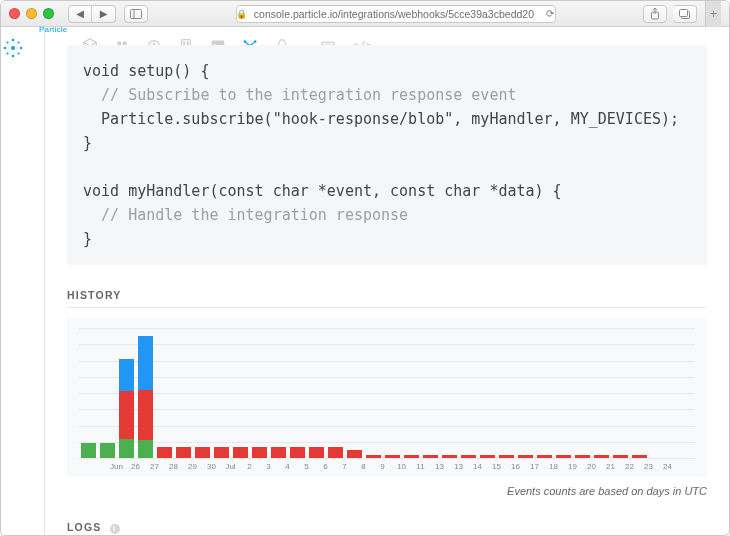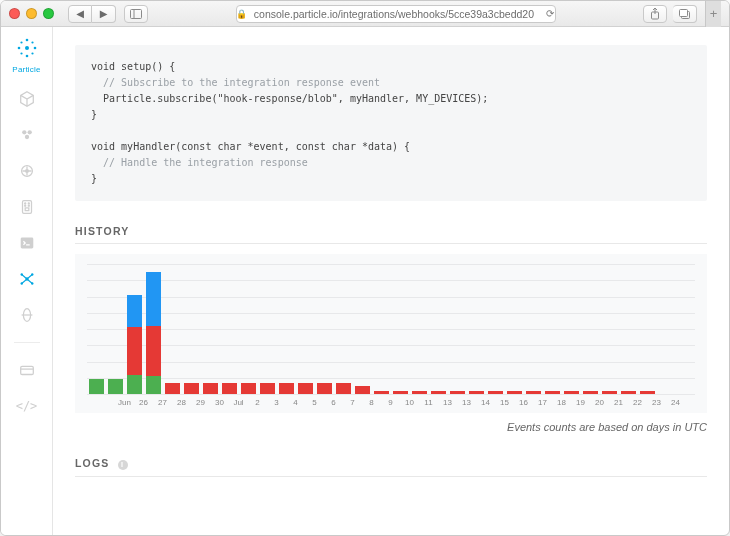--- a/index.html
+++ b/index.html
@@ -38,41 +38,41 @@
     display:flex; align-items:center; justify-content:center; gap:6px;
     font-size:10.5px; color:#6d6d6d;
   }
   .urlbar .lock { font-size:9px; color:#7a7a7a; }
   .urlbar .reload { font-size:10px; color:#7a7a7a; padding-left:6px; }
   .rightbtns{display:flex;gap:6px;align-items:center;}
   .plus { width:16px; height:26px; background:#dedede; display:flex;align-items:center;justify-content:center; color:#8a8a8a; font-size:13px; border-left:1px solid #c7c7c7;}
   
   .body { flex:1; display:flex; overflow:hidden; }
   .sidebar {
-    width: 52px; border-right:1px solid #e5e5e5; background:#fff;
-    display:flex; flex-direction:column; align-items:center; gap:14px; padding-top:8px;
+    width: 44px; border-right:1px solid #e5e5e5; background:#fff;
+    display:flex; flex-direction:row; align-items:flex-start; gap:14px; padding-top:8px;
   }
   .logo { width:26px;height:26px; display:flex;align-items:center;justify-content:center; }
   .logo svg{width:24px;height:24px;}
   .brand { font-size:8px; color:#00a7e1; letter-spacing:.2px; margin-top:-10px;}
   .sb-icon { width:22px;height:22px; display:flex;align-items:center;justify-content:center; color:#cfcfcf; }
   .sb-icon.active { color:#00a7e1; }
   .sb-icon svg{width:18px;height:18px;}
   .sb-sep{ height:1px; width:26px; background:#ececec; margin:2px 0; }
   .codebr{font-family:Menlo,Consolas,monospace;font-size:12px;color:#cfcfcf;}
   
   .main { flex:1; overflow:auto; }
   .content { padding: 18px 22px 24px 22px; }
   h1 { font-weight:400; font-size:19px; color:#3b3b3b; margin-bottom:4px;}
   .subtitle { font-size:11px; color:#7b7b7b; font-style:italic; margin-bottom:12px;}
   .subtitle a{ color:#00a7e1; text-decoration:none; font-style:normal; margin-left:6px;}
   .docicon{ display:inline-block; width:8px;height:9px; border:1px solid #00a7e1; border-radius:1px; position:relative; vertical-align:-1px; margin-right:3px;}
   .codebox {
     background:#f5f6f7; padding:14px 16px; font-family:Menlo,Consolas,monospace;
-    font-size:10px; line-height:1.6; color:#444; white-space:pre; border-radius:2px;
+    font-size:15px; line-height:1.6; color:#444; white-space:pre; border-radius:2px;
   }
   .codebox .cm{ color:#9aa0a6; }
   h2.section { font-size:10.5px; letter-spacing:1.2px; color:#666; font-weight:600; text-transform:uppercase; margin:24px 0 10px; border-bottom:1px solid #e8e8e8; padding-bottom:6px;}
   
   .chartwrap{ background:#f8f9fa; padding:10px 12px 6px; }
   .chart { display:flex; }
   .yaxis { width:26px; display:flex; flex-direction:column; justify-content:space-between; align-items:flex-end; font-size:8.5px; color:#888; padding-right:4px;}
   .yaxis div{ height:0; line-height:0; }
   .plot { position:relative; flex:1; height:130px; }
   .grid { position:absolute; inset:0; }

